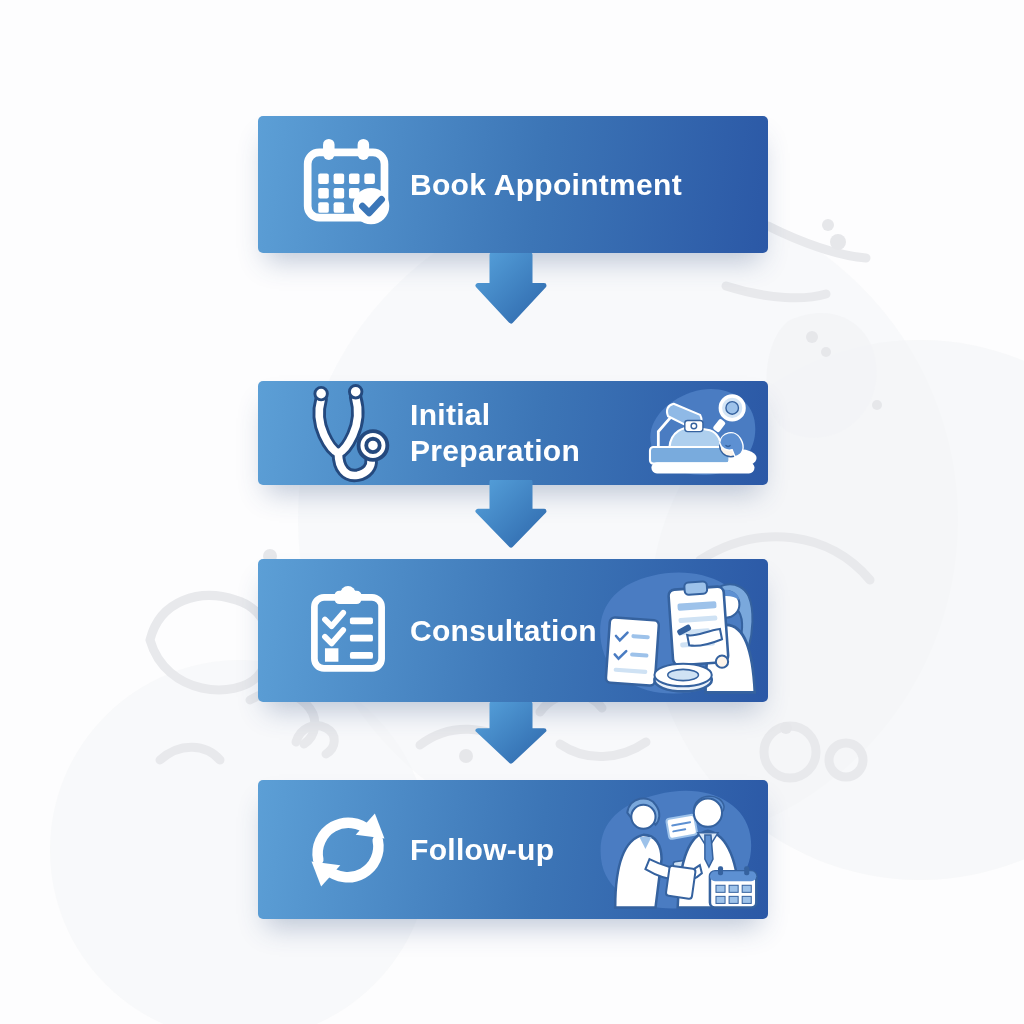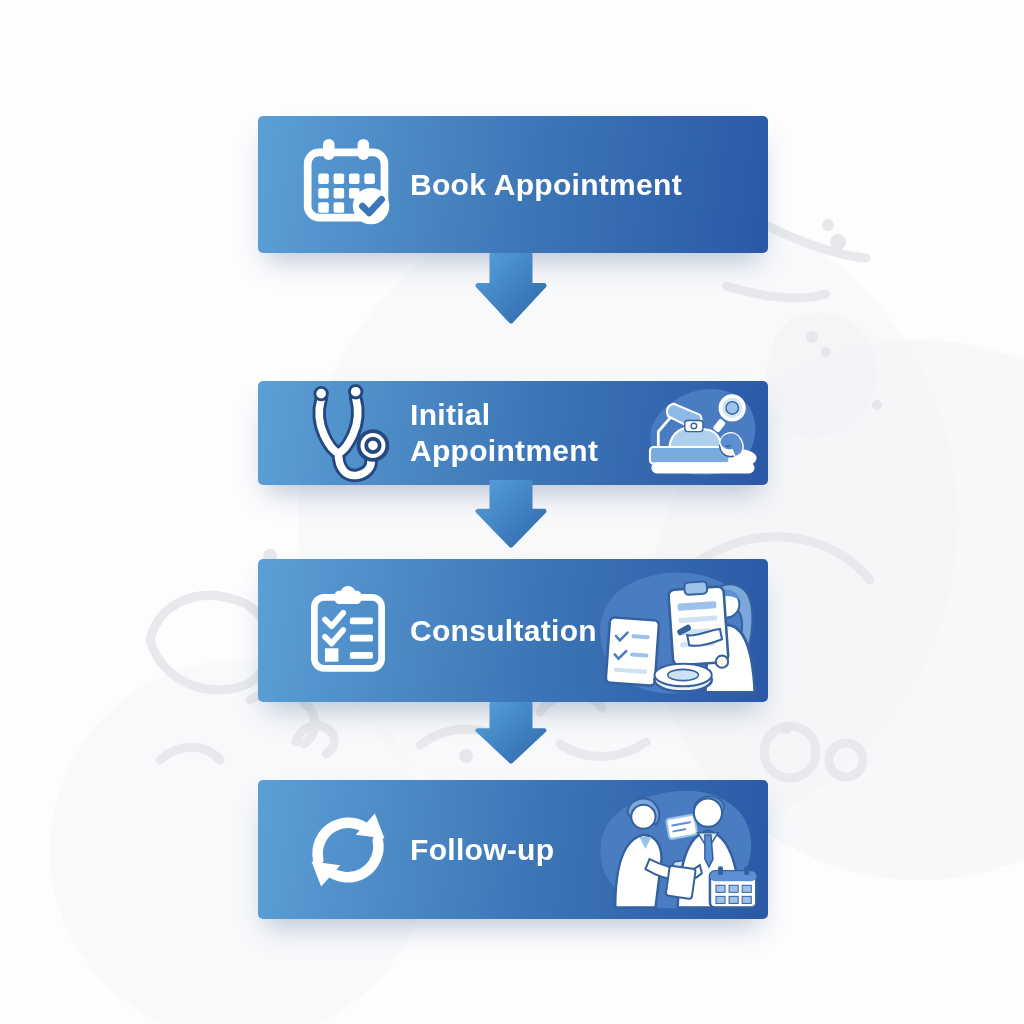--- a/index.html
+++ b/index.html
@@ -129,21 +129,21 @@
           <path d="M40 76 C40 92 48 101 60 99 C70 97 75 90 74 83"></path>
         </g>
         <circle cx="22" cy="14" r="6.5" fill="#ffffff" stroke="#24497e" stroke-width="3"></circle>
         <circle cx="58" cy="12" r="6.5" fill="#ffffff" stroke="#24497e" stroke-width="3"></circle>
         <circle cx="76" cy="68" r="15" fill="#ffffff" stroke="#24497e" stroke-width="4"></circle>
         <circle cx="76" cy="68" r="7" fill="#ffffff" stroke="#24497e" stroke-width="4"></circle>
       </svg>
     </span>
     <div class="step-label">
       <span style="display:block">Initial</span>
-      <span style="display:block">Appointment</span>
+      <span style="display:block">Preparation</span>
     </div>
     <span class="illo">
       <svg viewBox="0 0 168 132">
         <path d="M84 4 C120 -2 154 16 160 48 C166 82 148 116 108 124 C66 132 22 118 12 84 C2 48 40 12 84 4 Z" fill="#4a7cc2"></path>
         <path d="M22 106 L22 64 L48 34" fill="none" stroke="#ffffff" stroke-width="4" stroke-linecap="round"></path>
         <path d="M44 24 L82 40 C88 52 78 62 68 58 L36 42 C32 32 36 26 44 24 Z" fill="#8fb9e6" stroke="#ffffff" stroke-width="3" stroke-linejoin="round"></path>
         <circle cx="128" cy="30" r="17" fill="#d4e5f6" stroke="#ffffff" stroke-width="5"></circle>
         <circle cx="128" cy="30" r="9" fill="#9dc2ea" stroke="#35629f" stroke-width="2"></circle>
         <rect x="104" y="46" width="11" height="18" rx="3" fill="#ffffff" transform="rotate(38 109 55)"></rect>
         <ellipse cx="138" cy="102" rx="25" ry="13" fill="#ffffff"></ellipse>

